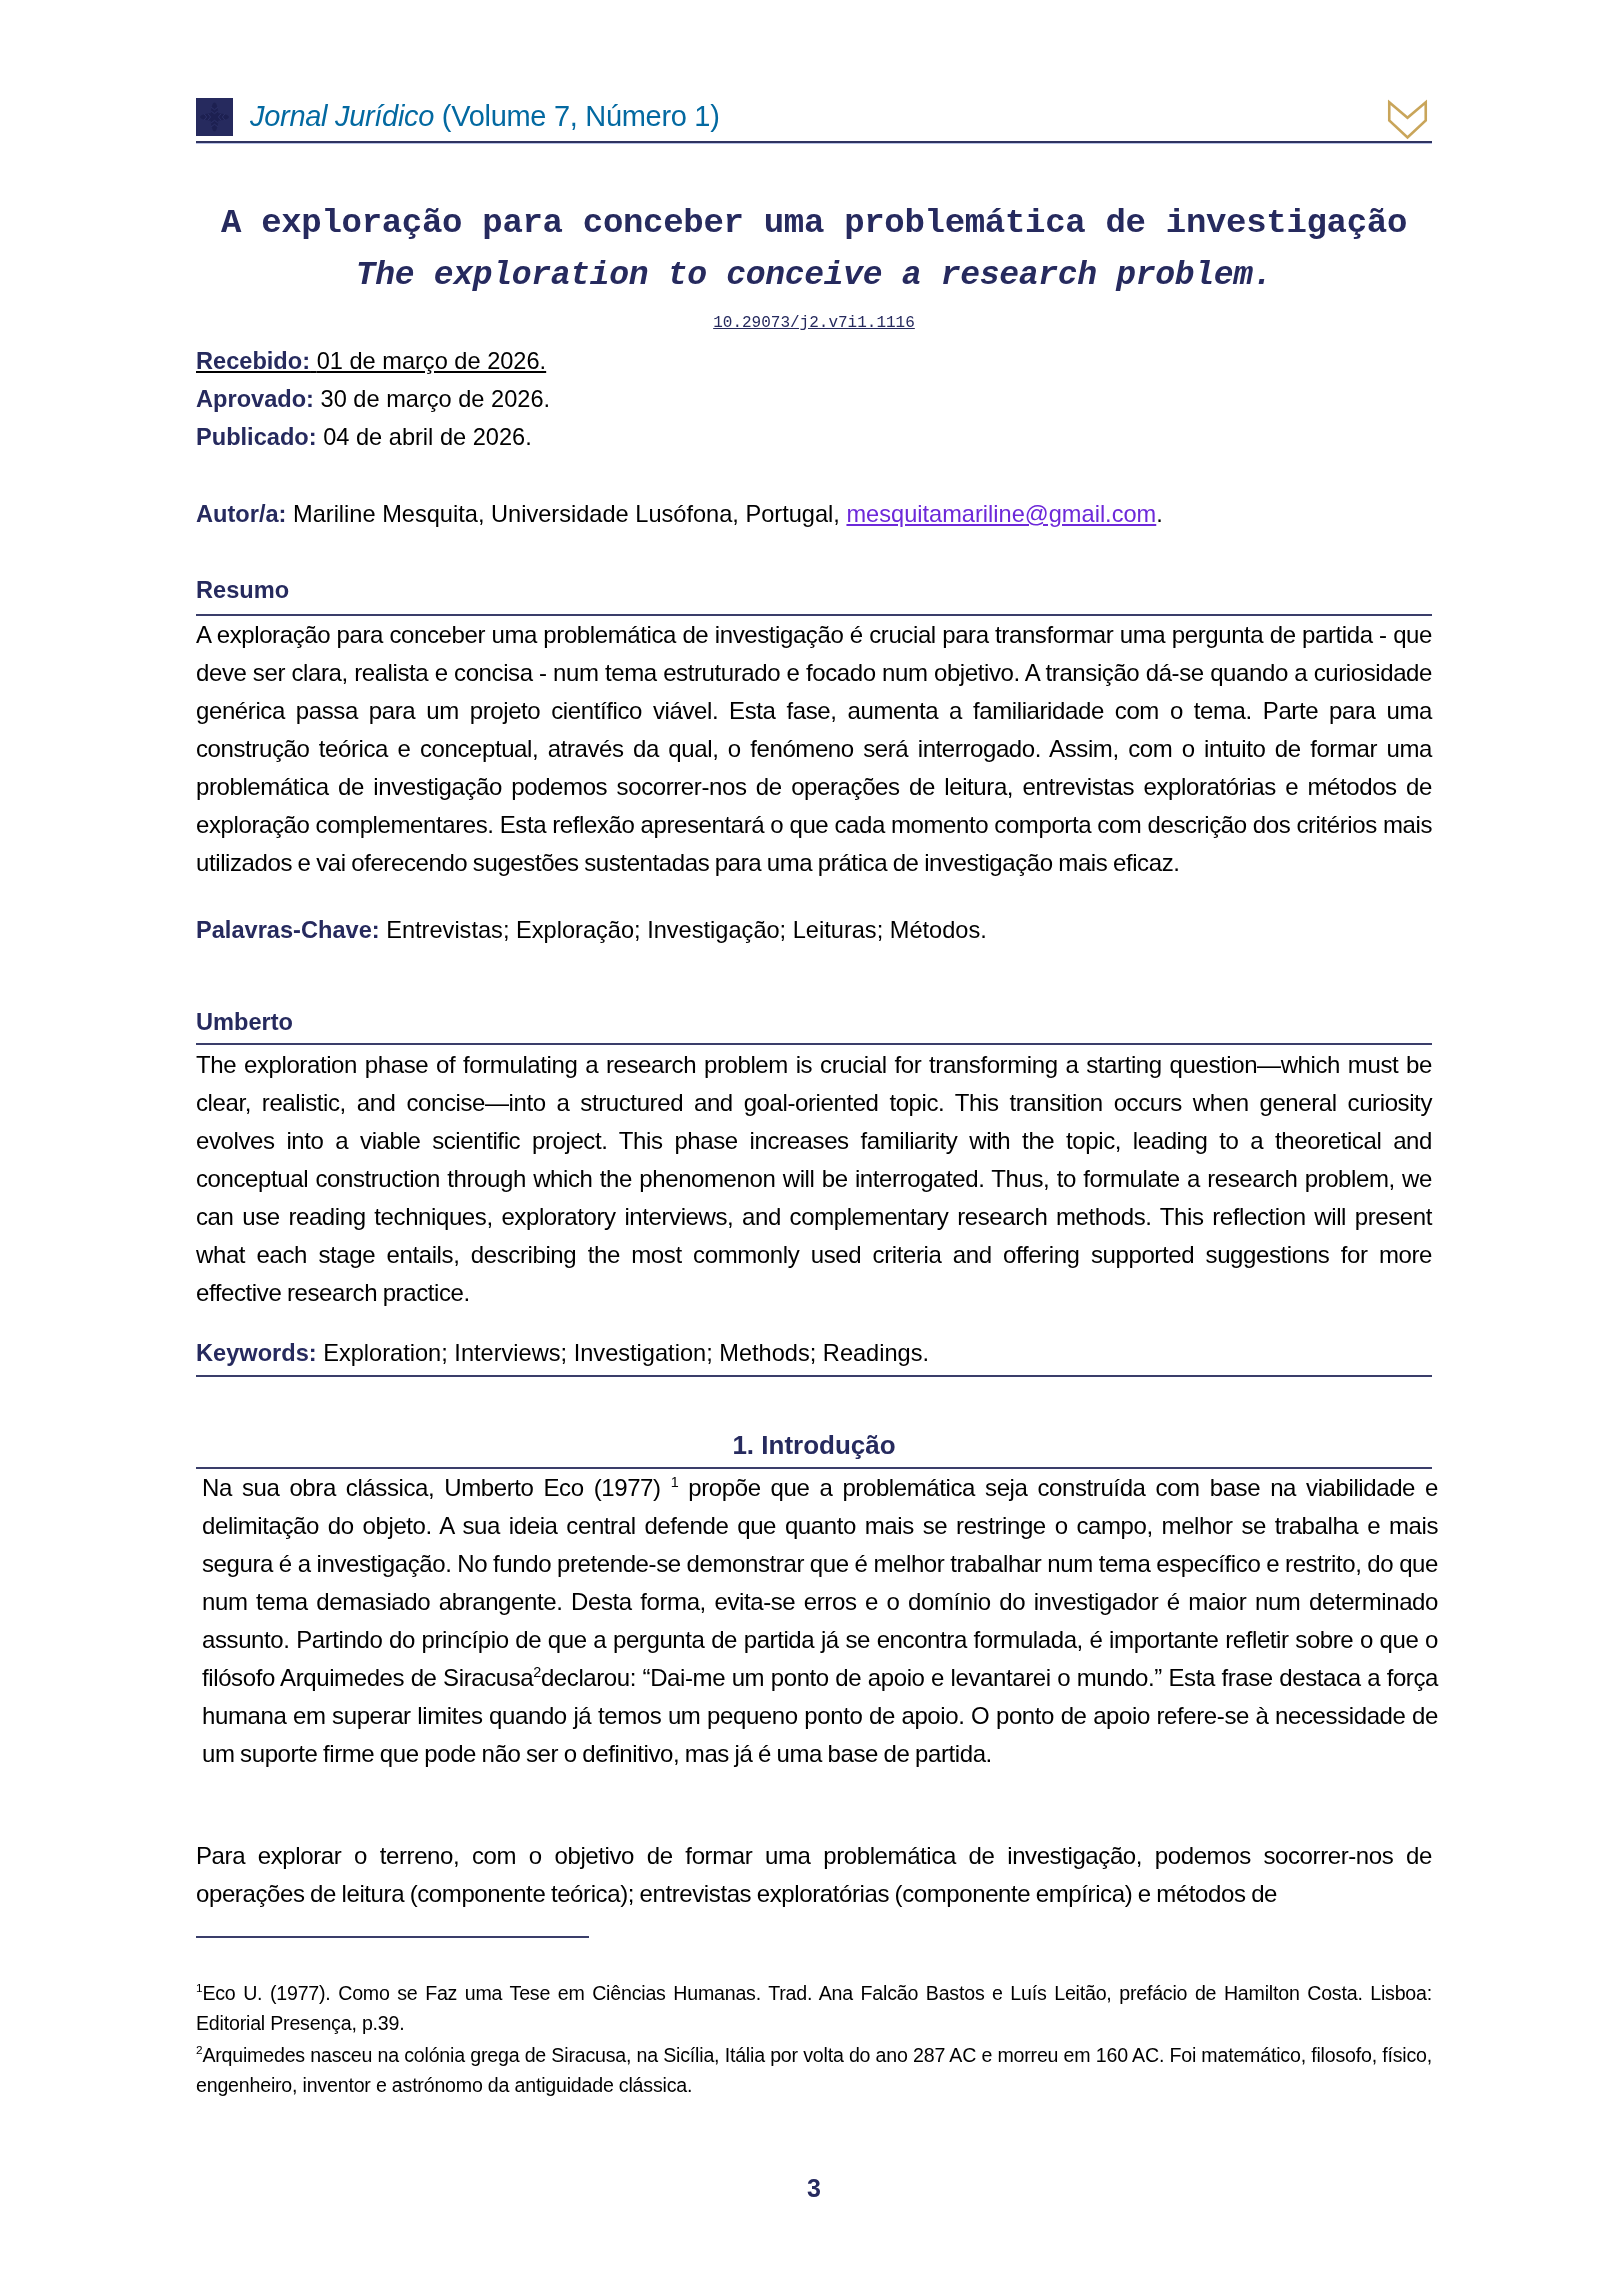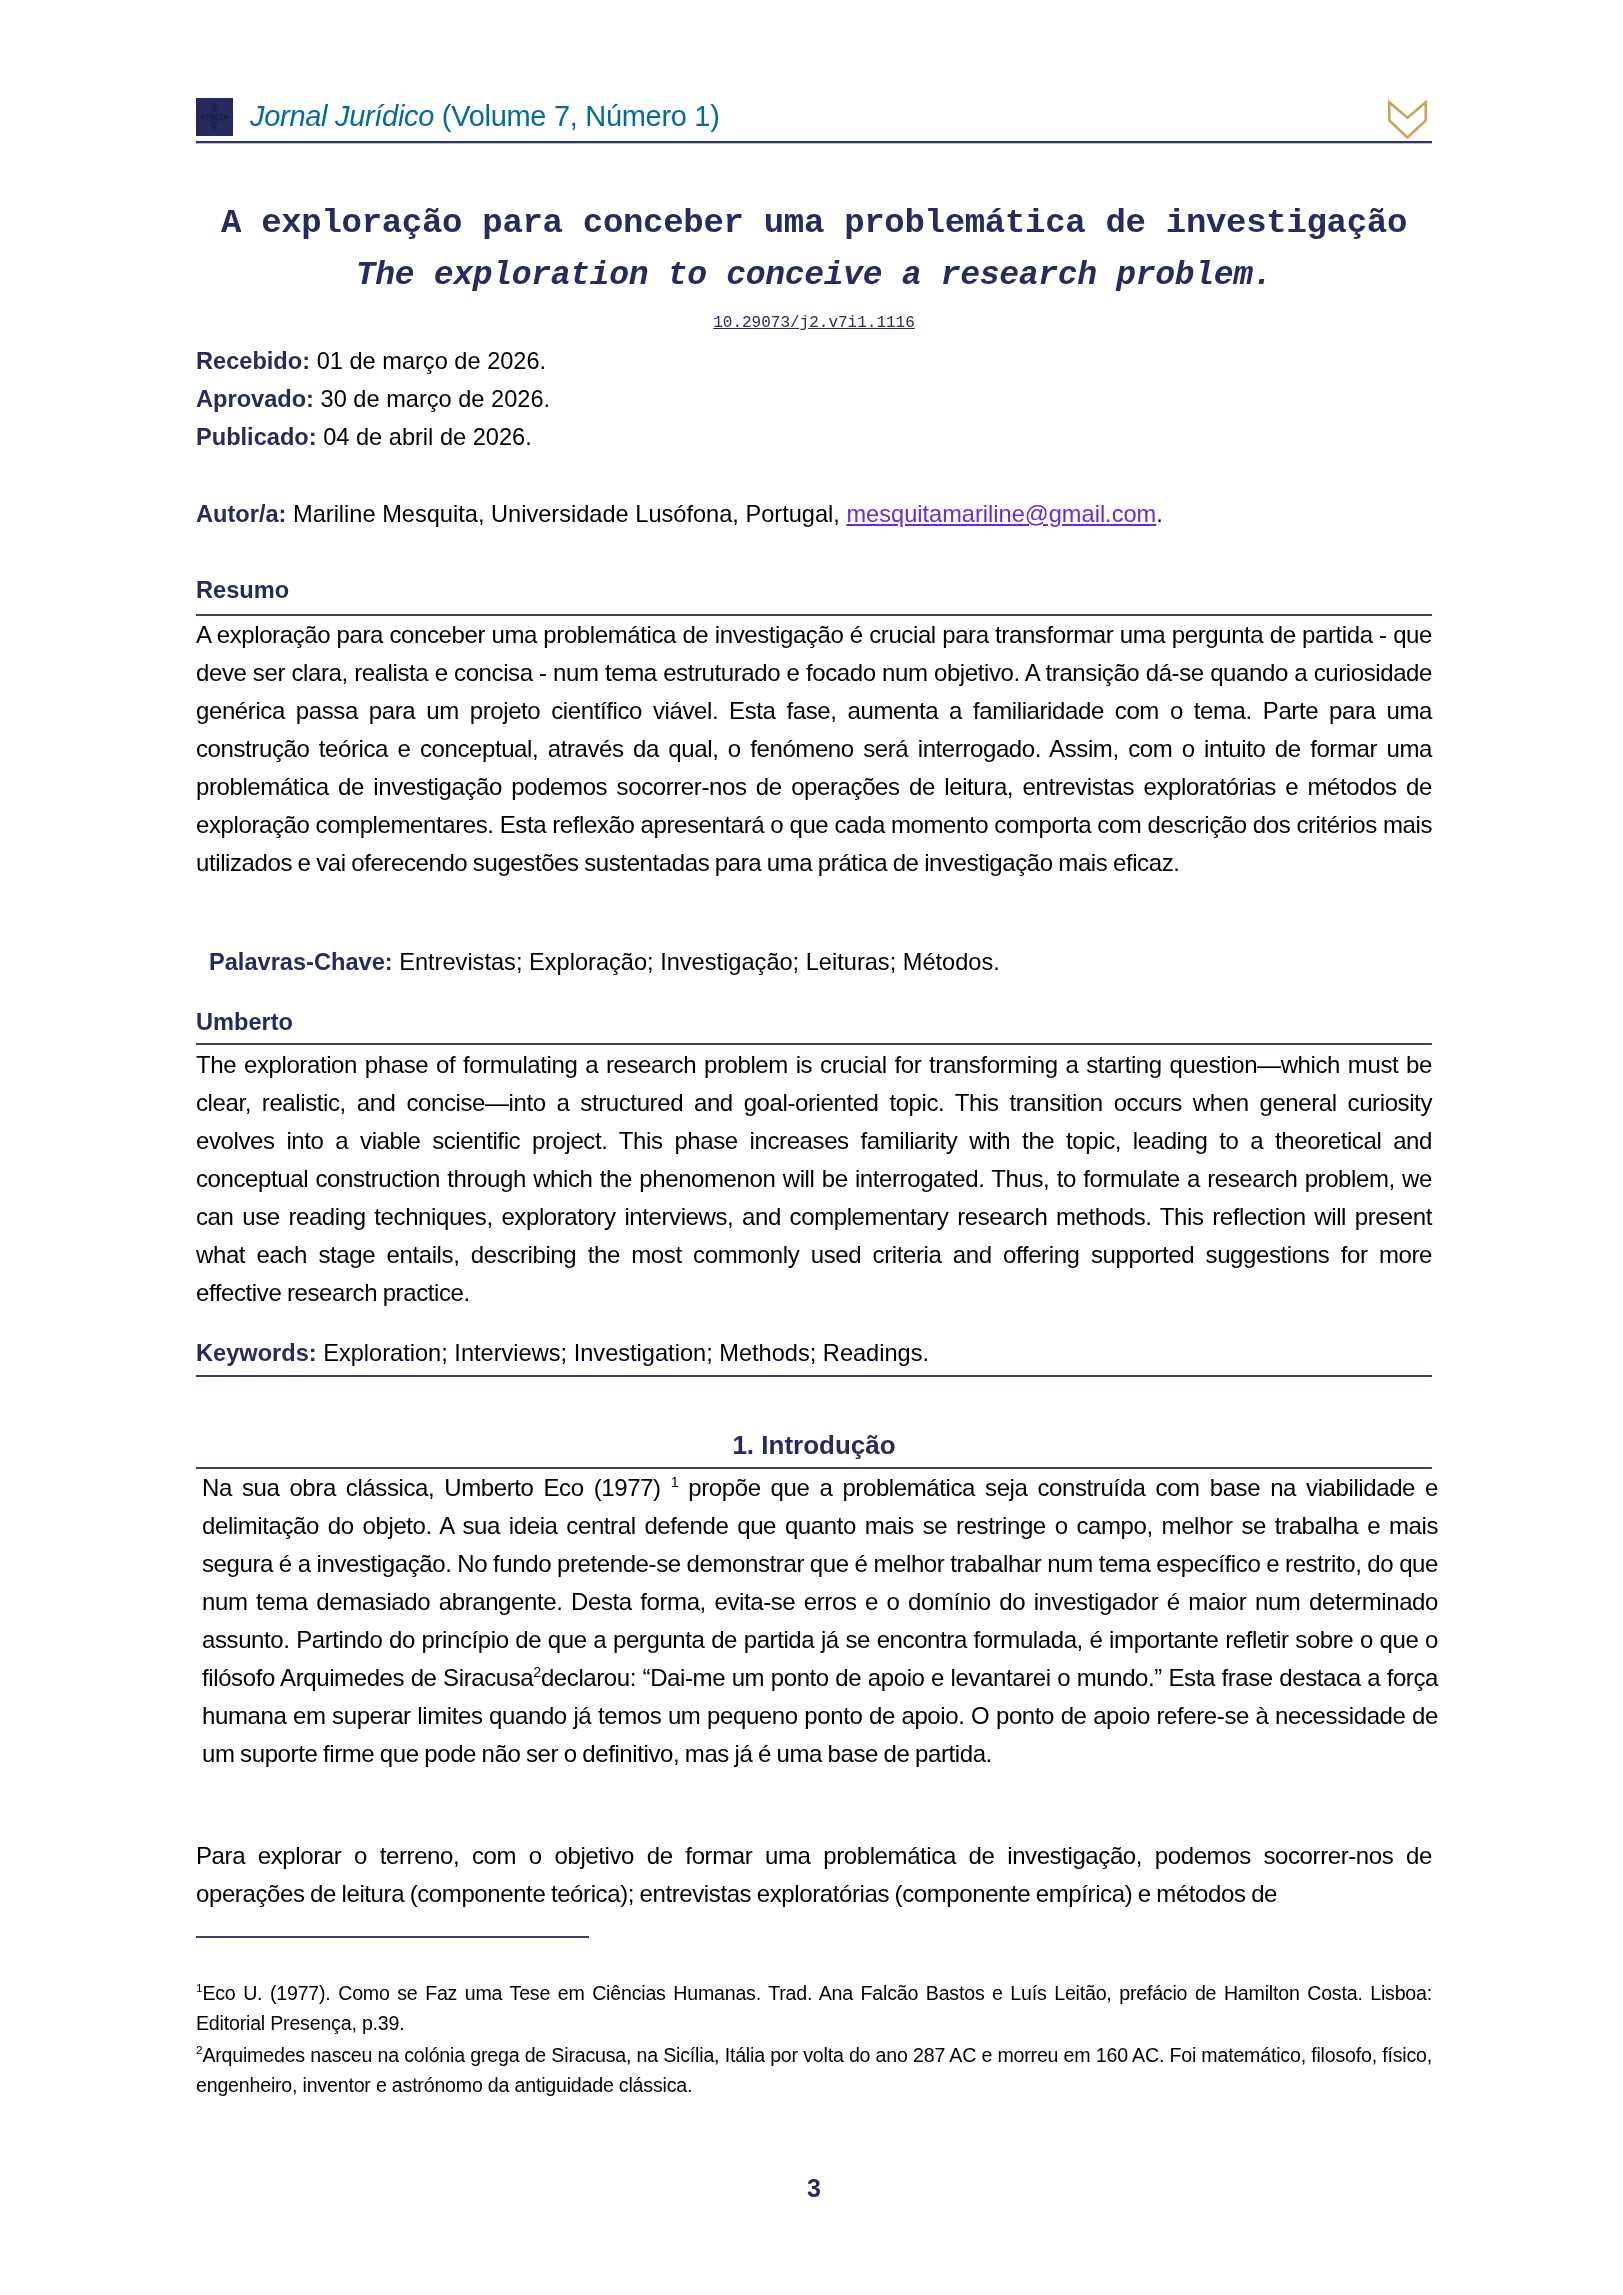--- a/index.html
+++ b/index.html
@@ -20,39 +20,39 @@
   
   .center { left: 196px; width: 1236px; text-align: center; font-family: Liberation Mono, monospace; }
   #title-pt { top: 200px; font-size: 34px; font-weight: bold; color: #262a5e; line-height: 46px; letter-spacing: -0.3px; }
   #title-en { top: 253px; font-size: 33px; font-weight: bold; font-style: italic; color: #262a5e; line-height: 46px; letter-spacing: -0.3px; }
   #doi { top: 307px; font-size: 16px; line-height: 33px; }
   #doi a { color: #262a5e; text-decoration: underline; }
 
   
   .meta { left: 196px; font-size: 23.6px; line-height: 33px; white-space: nowrap; }
   .meta b { color: #262a5e; }
-  #meta-rec { top: 345px; }
+  #meta-rec { top: 345px; text-decoration: underline; }
   #meta-apr { top: 383px; }
   #meta-pub { top: 421px; }
   #meta-auth { top: 498px; }
   #meta-auth a { color: #6d28d9; text-decoration: underline; }
 
   
   .sec-h { left: 196px; font-size: 23.6px; font-weight: bold; color: #262a5e; line-height: 33px; }
   .rule { left: 196px; width: 1236px; height: 2px; background: #3a3e6a; }
 
   
   .para { left: 196px; width: 1236px; font-size: 24px; line-height: 38px; text-align: justify; letter-spacing: -0.4px; word-spacing: -0.7px; }
   .kw { left: 196px; font-size: 23.6px; line-height: 33px; white-space: nowrap; }
   .kw b { color: #262a5e; }
 
   #resumo-h { top: 574px; }
   #resumo-rule { top: 614px; }
   #resumo-p { top: 616px; }
-  #palavras { top: 946px; margin-left: 13px; }
+  #palavras { top: 914px; }
   #abstract-h { top: 1006px; }
   #abstract-rule { top: 1043px; }
   #abstract-p { top: 1046px; }
   #keywords { top: 1337px; }
   #keywords-rule { top: 1375px; }
 
   #intro-h { top: 1427px; left: 196px; width: 1236px; text-align: center; font-size: 26px; font-weight: bold; color: #262a5e; line-height: 37px; }
   #intro-rule { top: 1467px; }
   #intro-p1 { top: 1469px; margin-left: 6px; }
   #intro-p2 { top: 1837px; }

